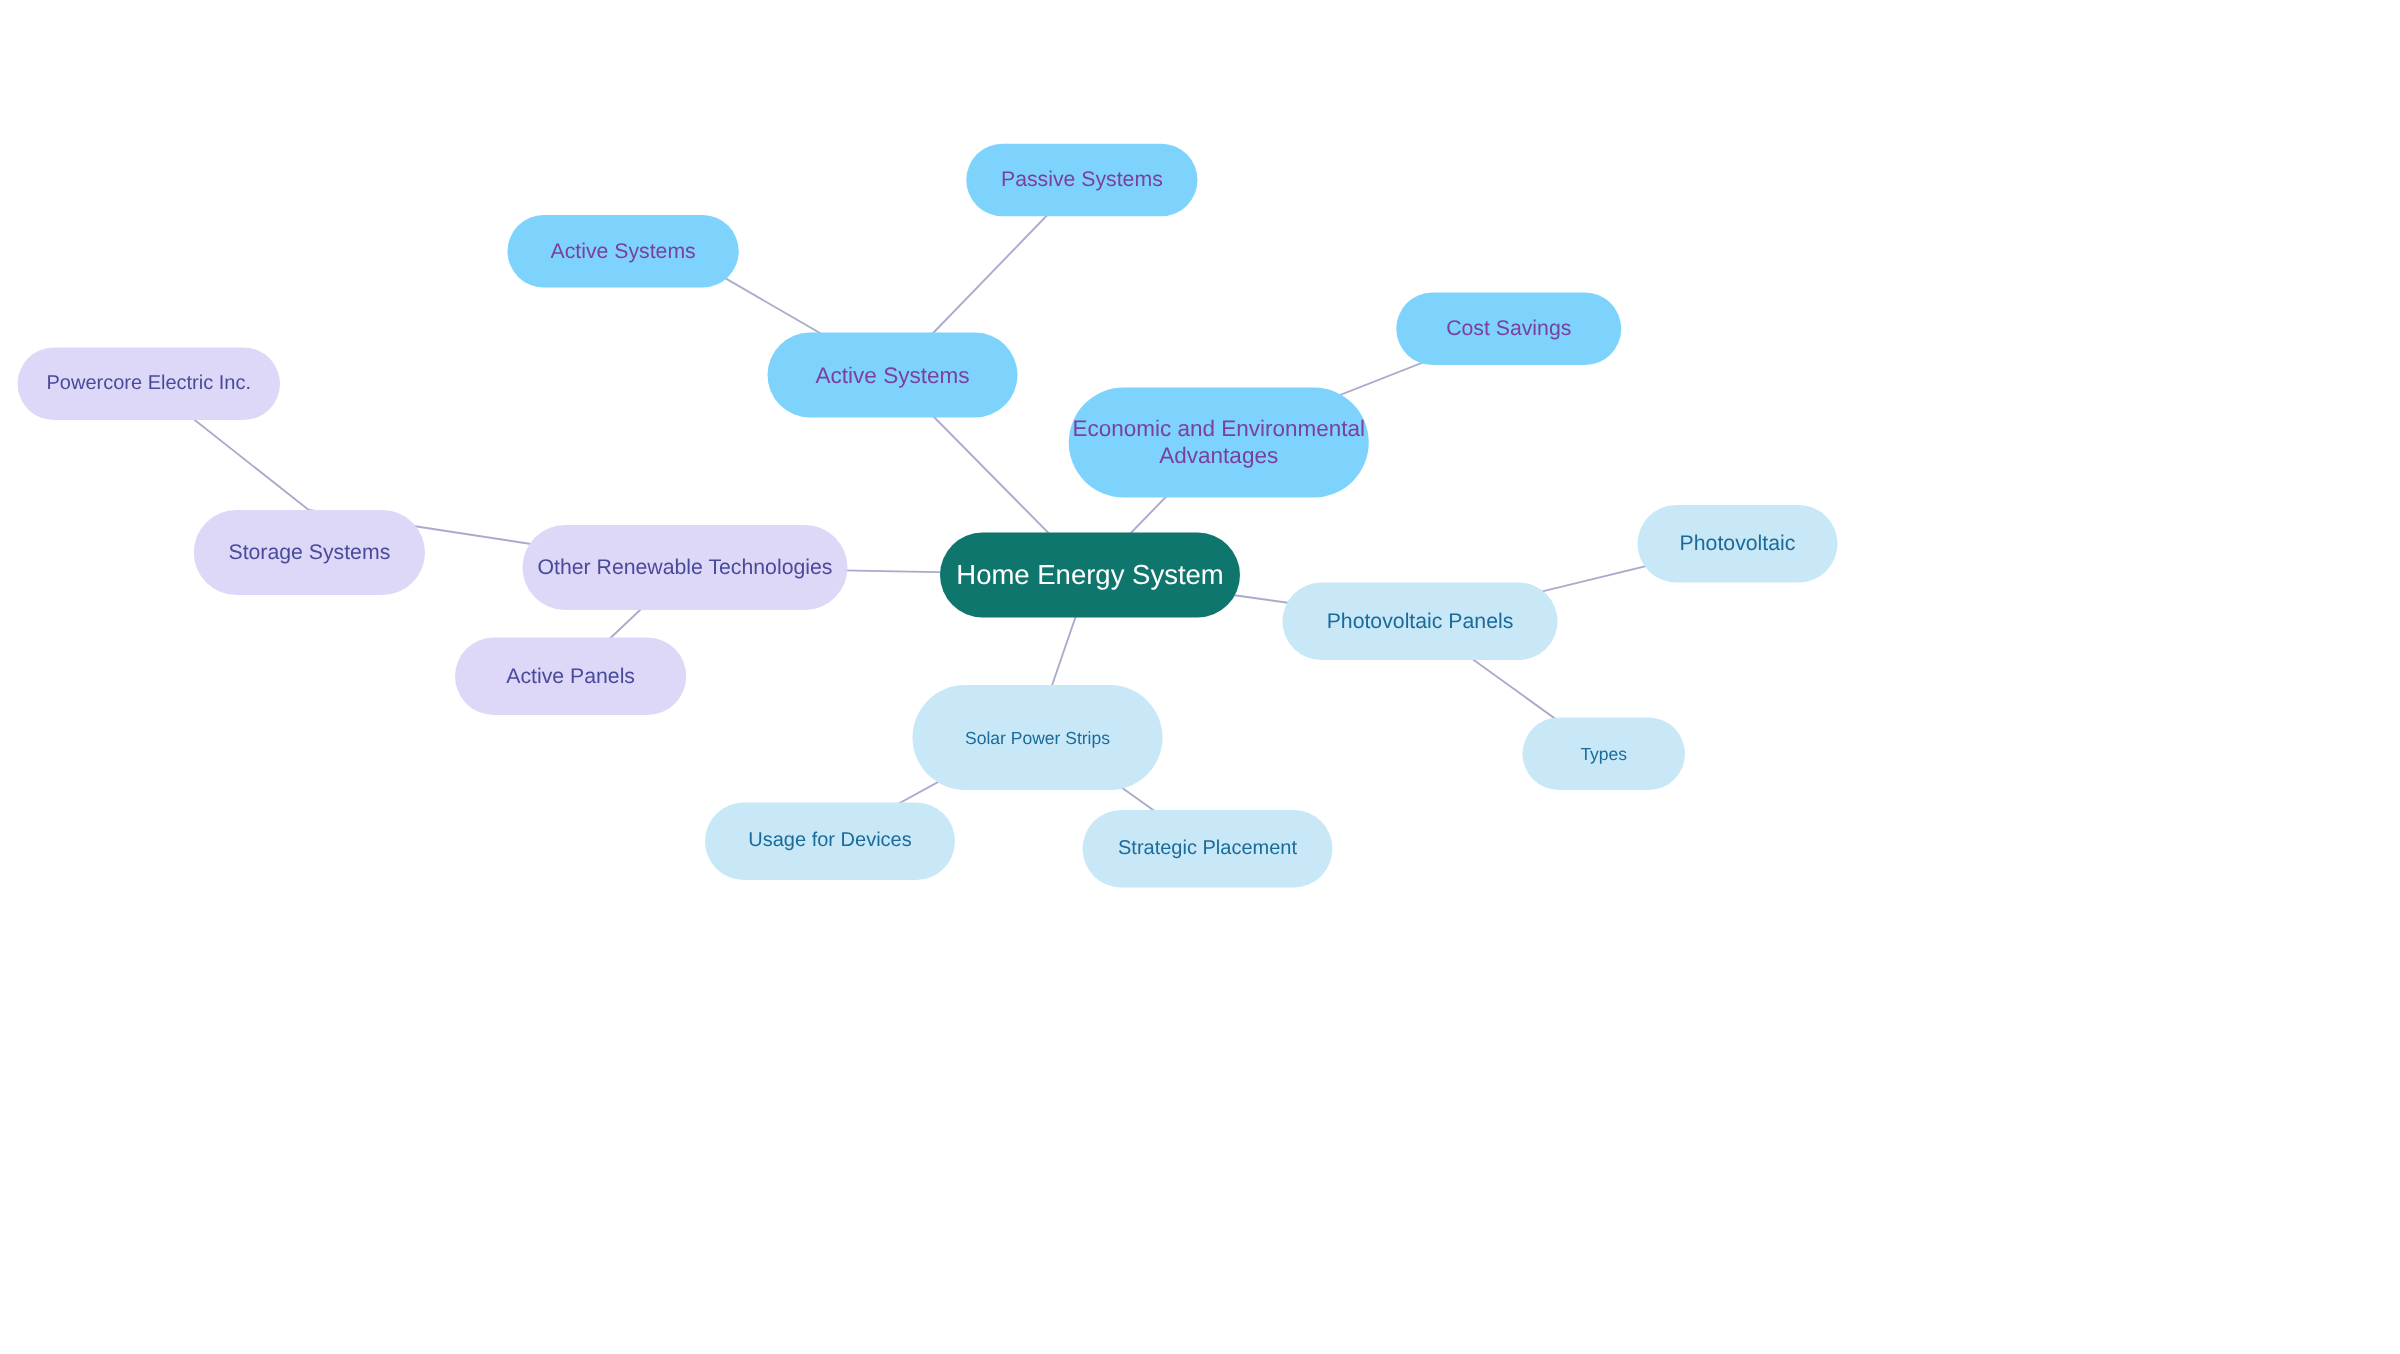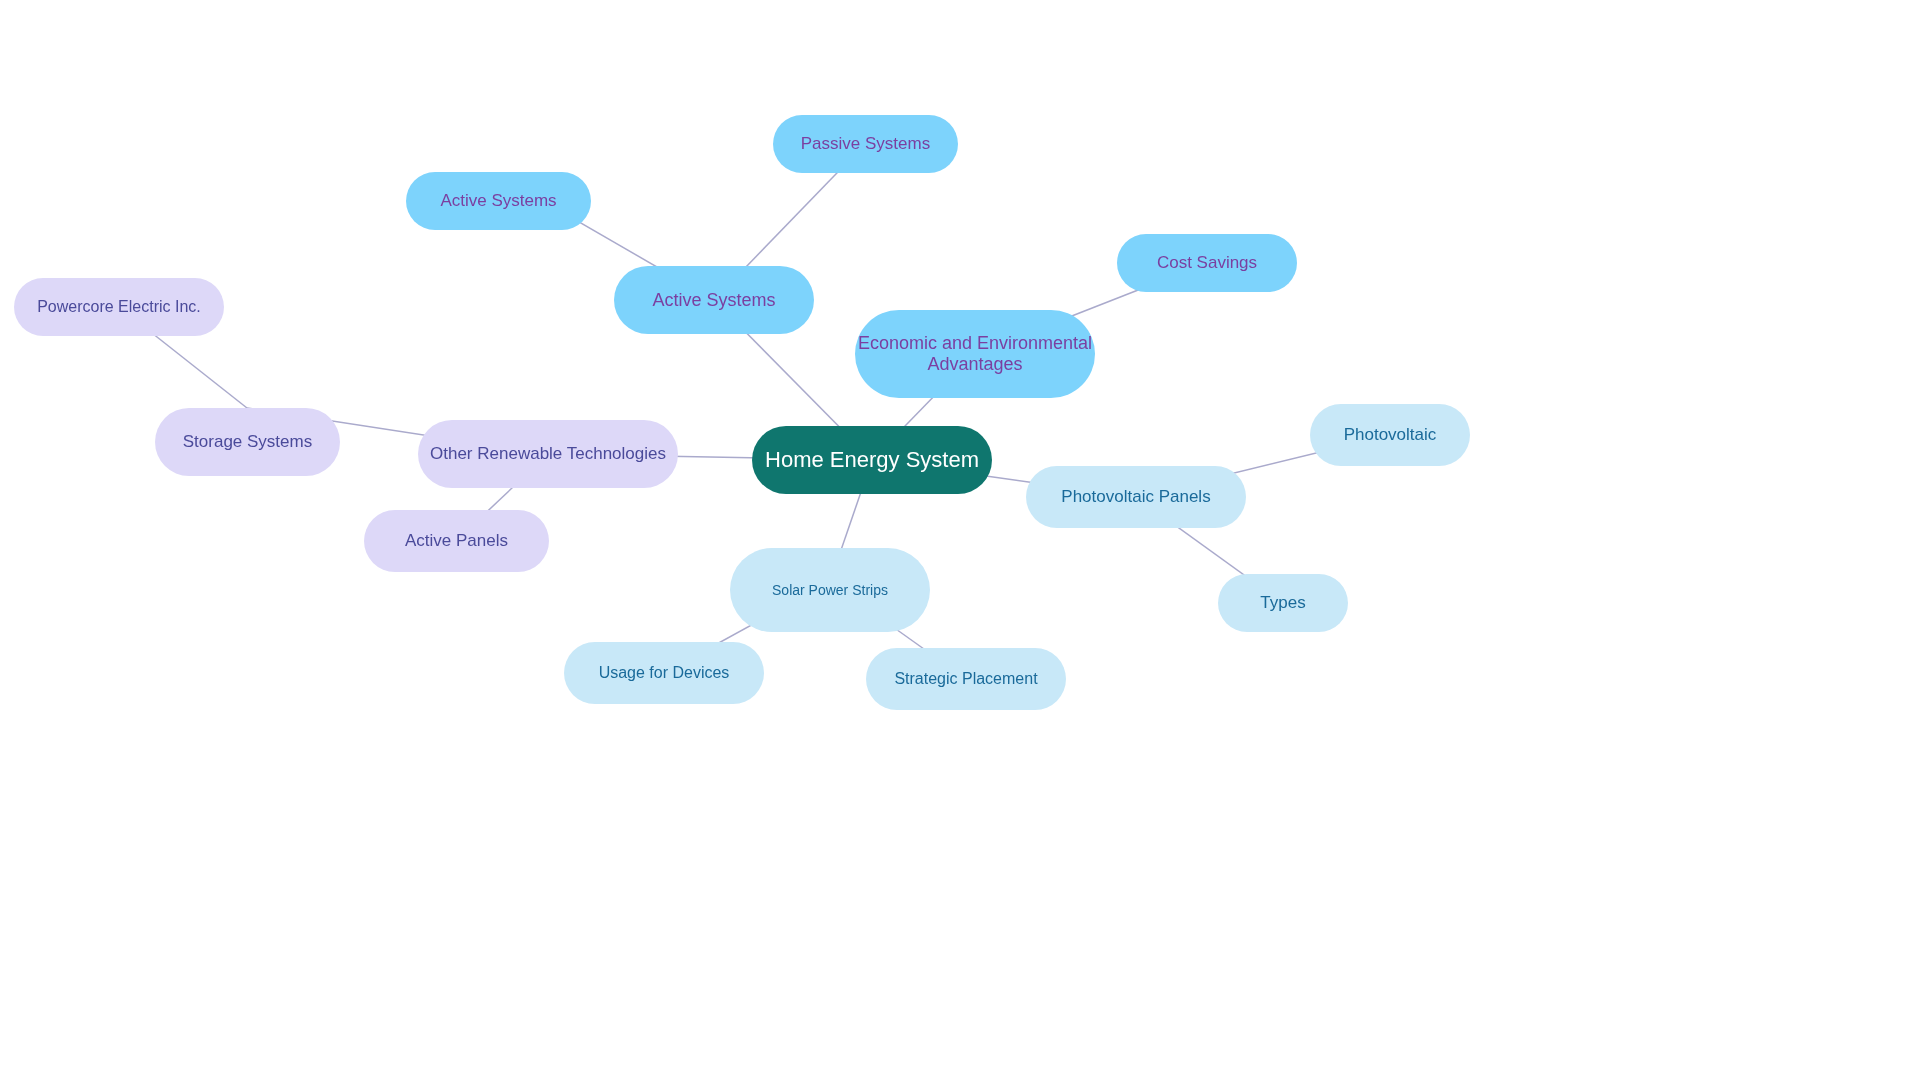--- a/index.html
+++ b/index.html
@@ -138,21 +138,21 @@
       height: 62px;
       left: 1310px;
       top: 404px;
       font-size: 17px;
     }
     .types {
       width: 130px;
       height: 58px;
       left: 1218px;
       top: 574px;
-      font-size: 17px;
+      font-size: 14px;
     }
     .usage-for-devices {
       width: 200px;
       height: 62px;
       left: 564px;
       top: 642px;
       font-size: 16px;
     }
     .strategic-placement {
       width: 200px;

